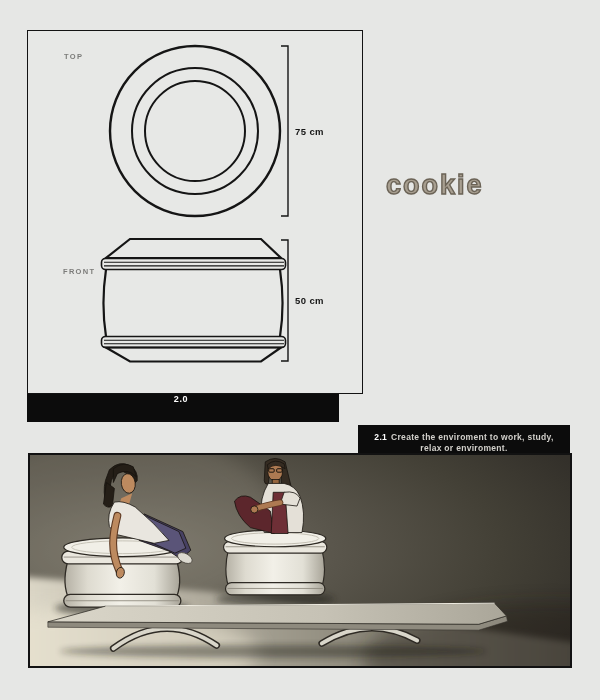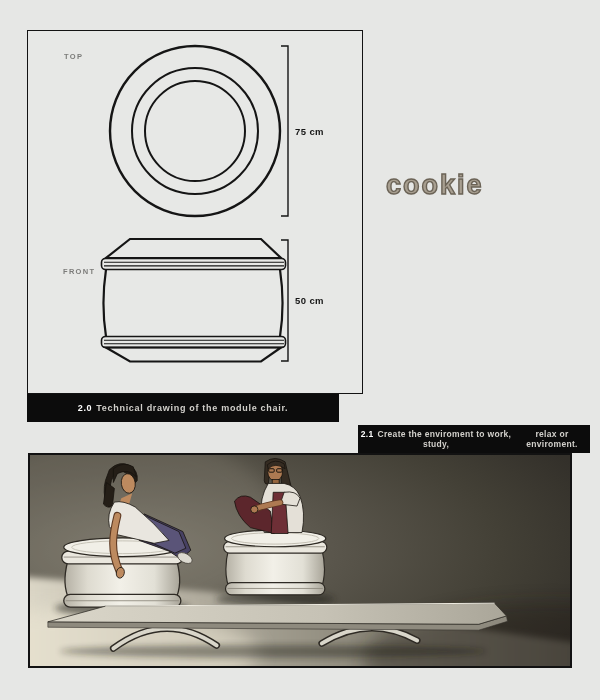--- a/index.html
+++ b/index.html
@@ -10,26 +10,26 @@
 
   
   .panel { left:27px; top:30px; width:336px; height:364px;
            border:1px solid #131313; background:#e7e8e6; }
   .panel svg { display:block; width:100%; height:100%; }
   .viewlabel { font-size:7.5px; letter-spacing:1.3px; fill:#7c7c7a; font-weight:bold; }
   .dim { font-size:9.5px; font-weight:bold; fill:#161616; letter-spacing:0.4px; }
 
   
   .capbar { background:#0c0c0c; color:#d2d0cb; display:flex; align-items:center;
-            justify-content:center; text-align:center; }
+            justify-content:flex-start; text-align:center;flex-direction:column; }
   .cap20 { left:27px; top:394px; width:312px; height:28px; font-size:9px;
            letter-spacing:0.7px; font-weight:600; }
-  .cap21 { left:358px; top:425px; width:232px; height:28px; font-size:8.5px;
+  .cap21 { left:358px; top:425px; width:212px; height:28px; font-size:8.5px;
            letter-spacing:0.3px; font-weight:600; line-height:10.5px;
-           flex-direction:row; justify-content:center; }
+           flex-direction:column; justify-content:flex-end; }
   .capnum { font-weight:800; color:#ffffff; margin-right:4px; }
 
   
   .logo { left:386px; top:172px; width:168px; text-align:left; }
   .wordmark { font-size:27px; font-weight:800; letter-spacing:2px; line-height:26px;
               color:#a89f90; -webkit-text-stroke:1.4px #6b6356; }
   .tagline { font-size:10px; letter-spacing:0.6px; color:#857d6f; margin-top:0px; }
 
   
   .photo { left:28px; top:453px; width:544px; height:215px; border:2px solid #121212;
@@ -62,21 +62,20 @@
       <path d="M64,309.2 H244 M64,312.8 H244" stroke-width="1.1"></path>
       <path d="M66,316.5 L241,316.5 L221,330.5 L90,330.5 Z" stroke-width="2.2"></path>
     </g>
     <path d="M241,209 H248 V330 H241" fill="none" stroke="#151515" stroke-width="1.4"></path>
     <text x="255" y="273" class="dim">50 cm</text>
   </svg>
 </div>
 
 <div class="abs capbar cap20">
   <span class="capnum">2.0</span>
-  <span>Technical drawing of the module chair.</span>
 </div>
 
 <div class="abs logo">
   <div class="wordmark">cookie</div>
 </div>
 
 <div class="abs capbar cap21">
   <div><span class="capnum">2.1</span><span>Create the enviroment to work, study,</span></div>
   <div>relax or enviroment.</div>
 </div>

